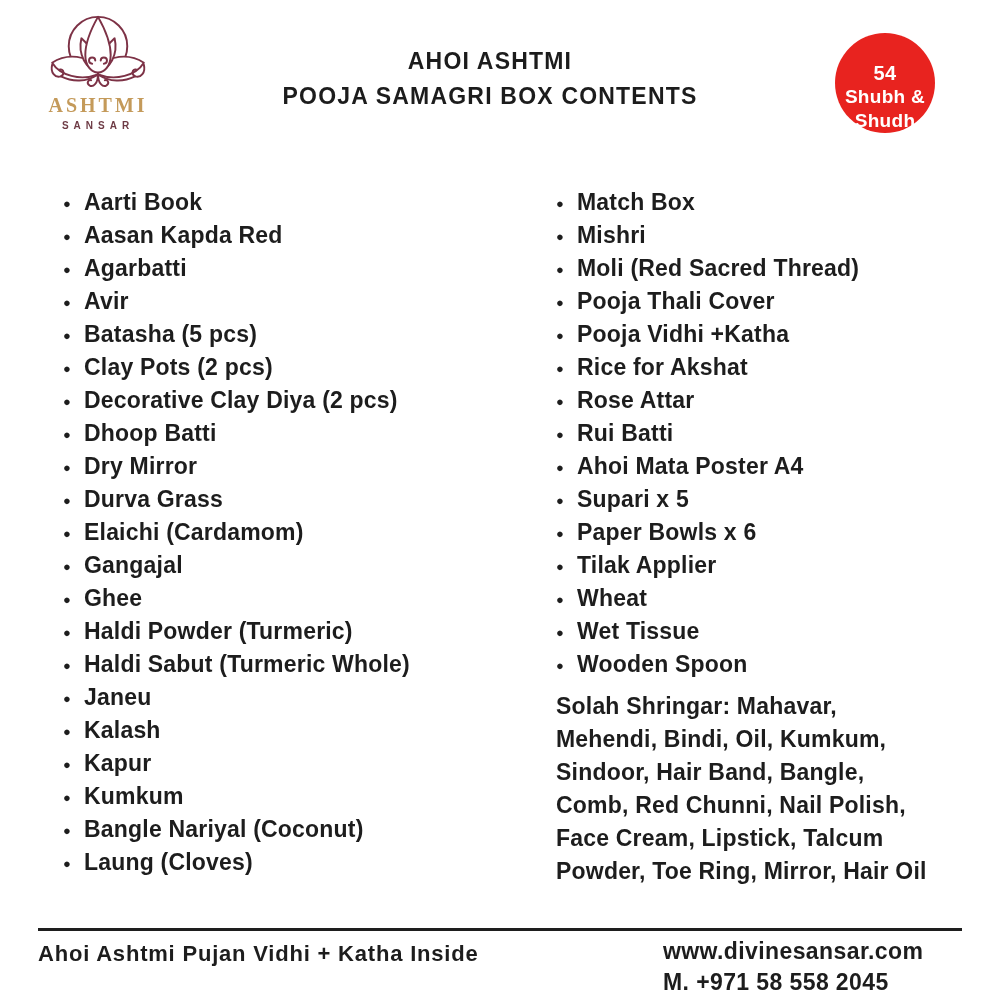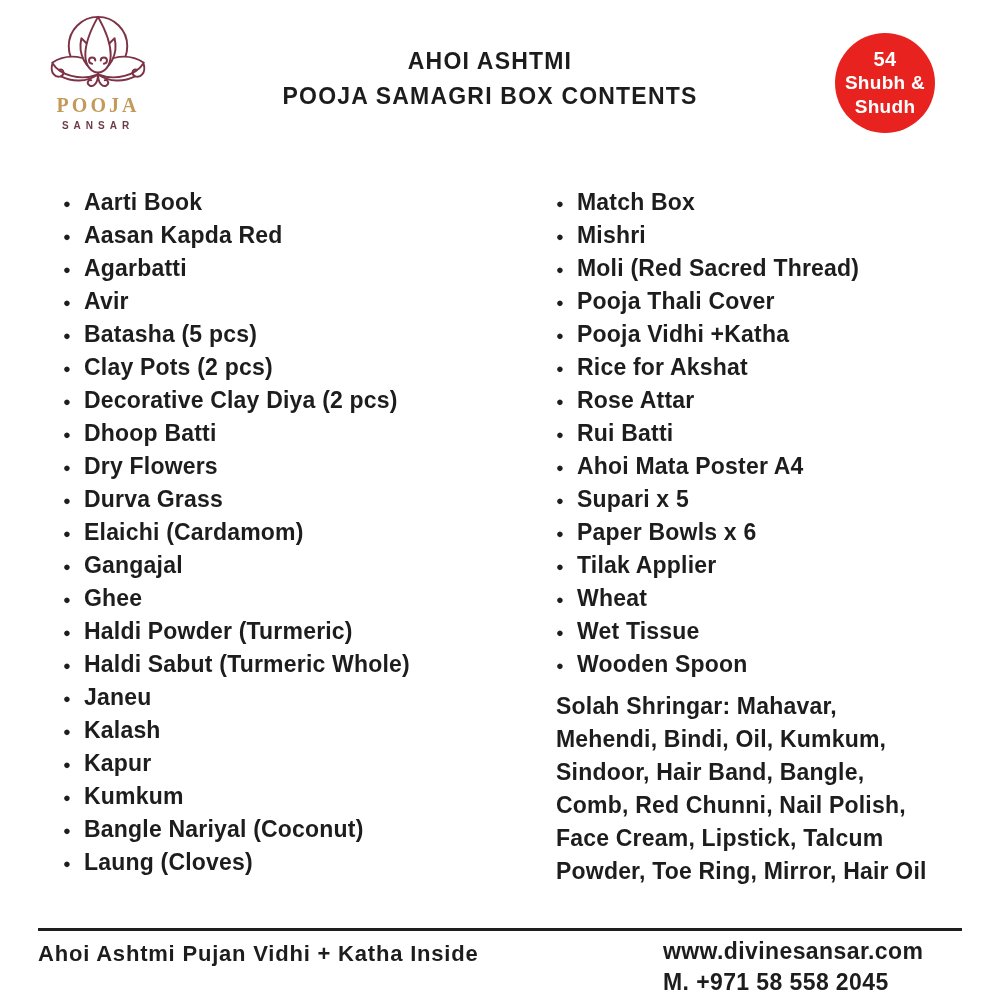--- a/index.html
+++ b/index.html
@@ -12,21 +12,21 @@
   .logo svg { display:block; margin:0 auto; }
   .brand-name { font-family:"Liberation Serif", serif; font-weight:bold; font-size:20px;
                 letter-spacing:3px; color:#c49a5a; margin-top:2px; }
   .brand-sub { font-size:10px; letter-spacing:5px; color:#6e3b45; font-weight:bold; margin-top:3px; }
 
   .title-block { position:absolute; left:185px; top:44px; width:610px; text-align:center;
                  font-weight:bold; font-size:23px; line-height:35px; letter-spacing:1.2px; color:#1c1c1c; }
 
   .badge { position:absolute; left:835px; top:33px; width:100px; height:100px; border-radius:50%;
            background:#e8231f; color:#ffffff; text-align:center; font-weight:bold;
-           display:flex; flex-direction:column; justify-content:center;
+           display:flex; flex-direction:column; justify-content:flex-end;
            font-size:19px; line-height:24px; letter-spacing:0.3px; }
   .badge .badge-count { font-size:20px; }
 
   
   ul.items { list-style:none; position:absolute; top:186px; }
   ul.items li { position:relative; padding-left:21px; font-size:23px; line-height:33px;
                 font-weight:600; letter-spacing:0.2px; white-space:nowrap; }
   ul.items li::before { content:"●"; position:absolute; left:0; top:1px; font-size:13px; }
   #left-items  { left:63px;  width:460px; }
   #right-items { left:556px; width:420px; }
@@ -56,21 +56,21 @@
         <path d="M52 5 C44 19 39 32 39 44 C39 56 46 62 52 62 C58 62 65 56 65 44 C65 32 60 19 52 5 Z" fill="#ffffff"></path>
         <path d="M46 53 a3.2 3.2 0 1 1 3.2 -3.2"></path>
         <path d="M58 53 a3.2 3.2 0 1 0 -3.2 -3.2"></path>
         <path d="M5 54 C3 62 8 68 14 66 C18 64 17 58 13 59"></path>
         <path d="M99 54 C101 62 96 68 90 66 C86 64 87 58 91 59"></path>
         <path d="M14 66 C26 72 40 72 52 64 C64 72 78 72 90 66"></path>
         <path d="M52 64 C52 73 47 78 43 75 C40 73 42 69 45 70"></path>
         <path d="M52 64 C52 73 57 78 61 75 C64 73 62 69 59 70"></path>
       </svg>
     </span>
-    <div class="brand-name">POOJA</div>
+    <div class="brand-name">ASHTMI</div>
     <div class="brand-sub">SANSAR</div>
   </div>
 
   <div class="title-block">
     <div>AHOI ASHTMI</div>
     <div>POOJA SAMAGRI BOX CONTENTS</div>
   </div>
 
   <div class="badge">
     <div class="badge-count">54</div>
@@ -80,21 +80,21 @@
 
   <ul class="items" id="left-items">
       <li>Aarti Book</li>
       <li>Aasan Kapda Red</li>
       <li>Agarbatti</li>
       <li>Avir</li>
       <li>Batasha (5 pcs)</li>
       <li>Clay Pots (2 pcs)</li>
       <li>Decorative Clay Diya (2 pcs)</li>
       <li>Dhoop Batti</li>
-      <li>Dry Flowers</li>
+      <li>Dry Mirror</li>
       <li>Durva Grass</li>
       <li>Elaichi (Cardamom)</li>
       <li>Gangajal</li>
       <li>Ghee</li>
       <li>Haldi Powder (Turmeric)</li>
       <li>Haldi Sabut (Turmeric Whole)</li>
       <li>Janeu</li>
       <li>Kalash</li>
       <li>Kapur</li>
       <li>Kumkum</li>

